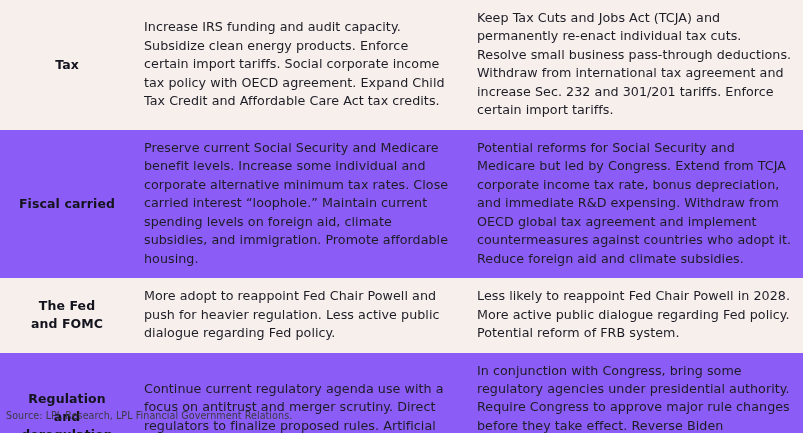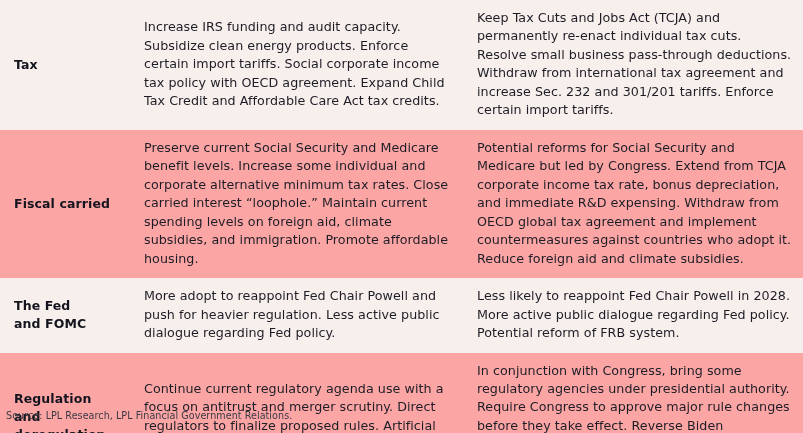--- a/index.html
+++ b/index.html
@@ -23,31 +23,32 @@
     width: 803px;
     border-collapse: collapse;
     table-layout: fixed;
   }
 
   .comparison-table tr.row-shaded td {
     background: #f7efec;
   }
 
   .comparison-table tr.row-plain td {
-    background: #fca5a5;
+    background: #8b5cf6;
   }
 
   .comparison-table td {
     vertical-align: middle;
     padding: 9px 10px 10px 14px;
     border: 0;
   }
 
   .col-category {
     width: 130px;
+    text-align: center;
   }
 
   .col-left {
     width: 333px;
     border-left: 2px solid #ffffff;
   }
 
   .col-right {
     width: 340px;
     border-left: 2px solid #ffffff;

